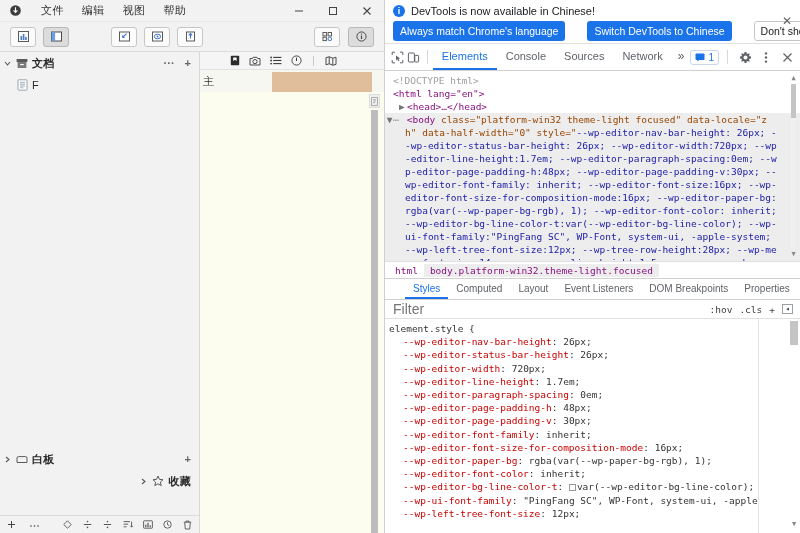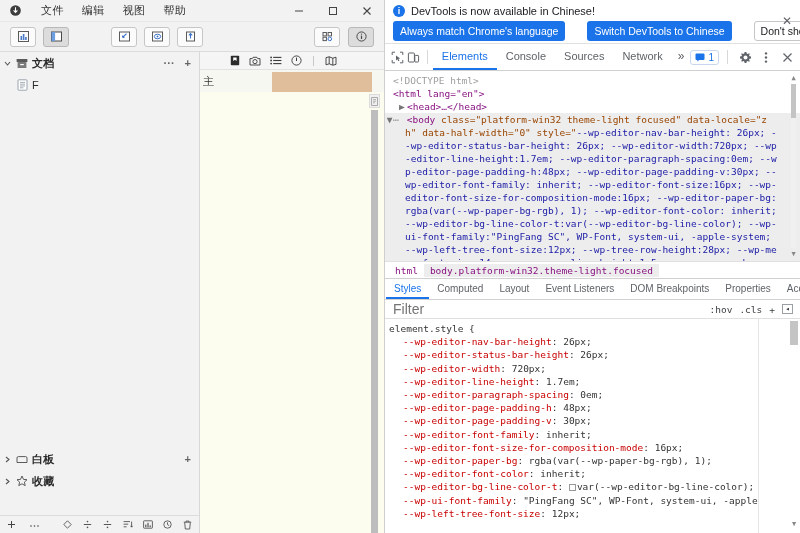--- a/index.html
+++ b/index.html
@@ -47,21 +47,21 @@
   .tb-btn.active { background:#dcdcdc; border-color:#b8b8b8; }
   .tb-btn svg { display:block; }
 
   
   .app-body { flex:1; display:flex; min-height:0; }
 
   
   .tree-pane { width:200px; background:#f2f2f2; display:flex; flex-direction:column; border-right:1px solid #d8d8d8; }
   .tree-scroll { flex:1; overflow:hidden; }
   .tree-row { height:22px; display:flex; align-items:center; font-size:11px; color:#2b2b2b; padding-right:8px; position:relative; }
-  .tree-row.group { font-weight:bold; }
+  .tree-row.group { font-weight:bold;justify-content:flex-end; }
   .tree-row.selected { background:#2c76d4; color:#ffffff; }
   .tw {
     width:14px; flex:0 0 14px; display:flex; align-items:center; justify-content:center;
     font-size:8px; color:#555;
   }
   .tree-ico { width:16px; flex:0 0 16px; display:flex; align-items:center; justify-content:center; margin-right:2px; }
   .tree-label { white-space:nowrap; overflow:hidden; text-overflow:ellipsis; letter-spacing:0.3px; }
   .tree-actions { margin-left:auto; display:flex; align-items:center; gap:10px; color:#666; font-size:11px; }
   .indent-1 { padding-left:14px; }
   .tree-bottombar {
@@ -165,21 +165,21 @@
   .dt-breadcrumb {
     flex:0 0 18px; display:flex; align-items:center; gap:0; border-top:1px solid #e0e0e0;
     border-bottom:1px solid #d0d0d0; background:#fff; padding-left:4px;
     font-family:"DejaVu Sans Mono","Liberation Mono",monospace; font-size:9.5px;
   }
   .crumb { padding:1px 6px; color:#881280; }
   .crumb.last { background:#ededed; }
 
   .dt-paneltabs {
     flex:0 0 20px; display:flex; align-items:center; border-bottom:1px solid #d0d0d0; background:#fff;
-    padding-left:1px;
+    padding-left:20px;
   }
   .ptab { font-size:10px; color:#5f6368; padding:0 8px; height:20px; display:flex; align-items:center; border-bottom:2px solid transparent; white-space:nowrap; }
   .ptab.active { color:#1a73e8; border-bottom-color:#1a73e8; }
 
   .dt-filterbar {
     flex:0 0 19px; display:flex; align-items:center; border-bottom:1px solid #e0e0e0;
     background:#fff; padding:0 3px;
   }
   .filter-input { flex:1; font-size:14px; color:#9a9a9a; padding-left:5px; font-family:"Liberation Sans",sans-serif; }
   .filter-actions { display:flex; align-items:center; gap:7px; padding-right:4px; font-size:9.5px; color:#3c4043;

